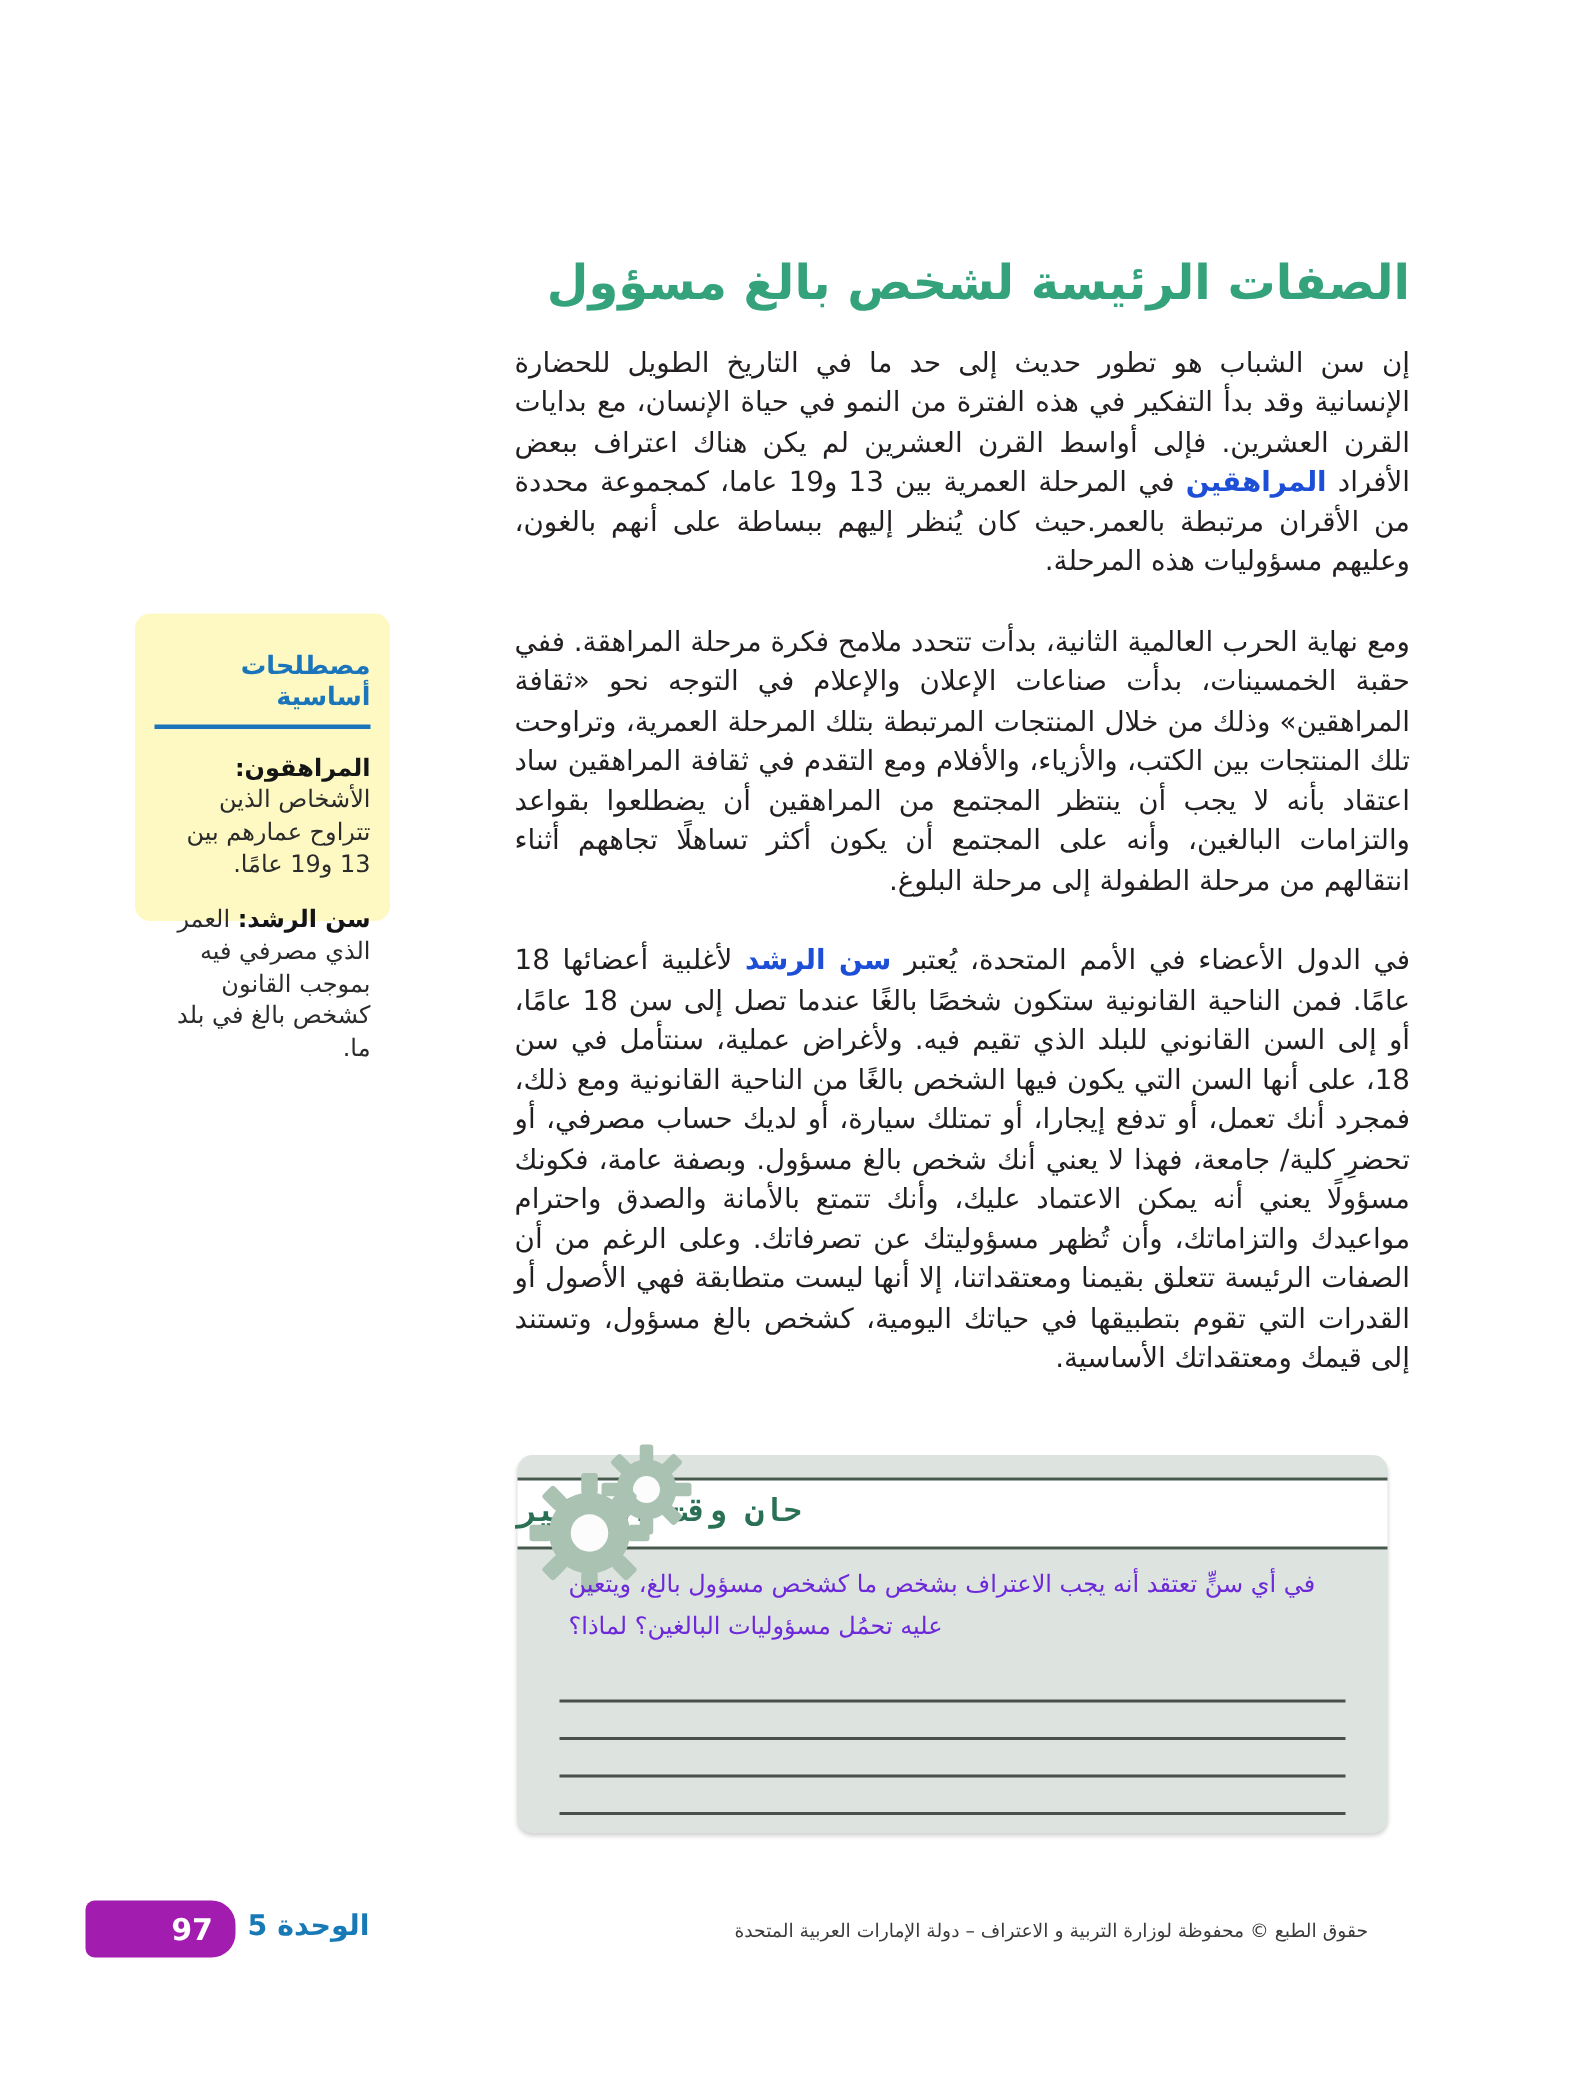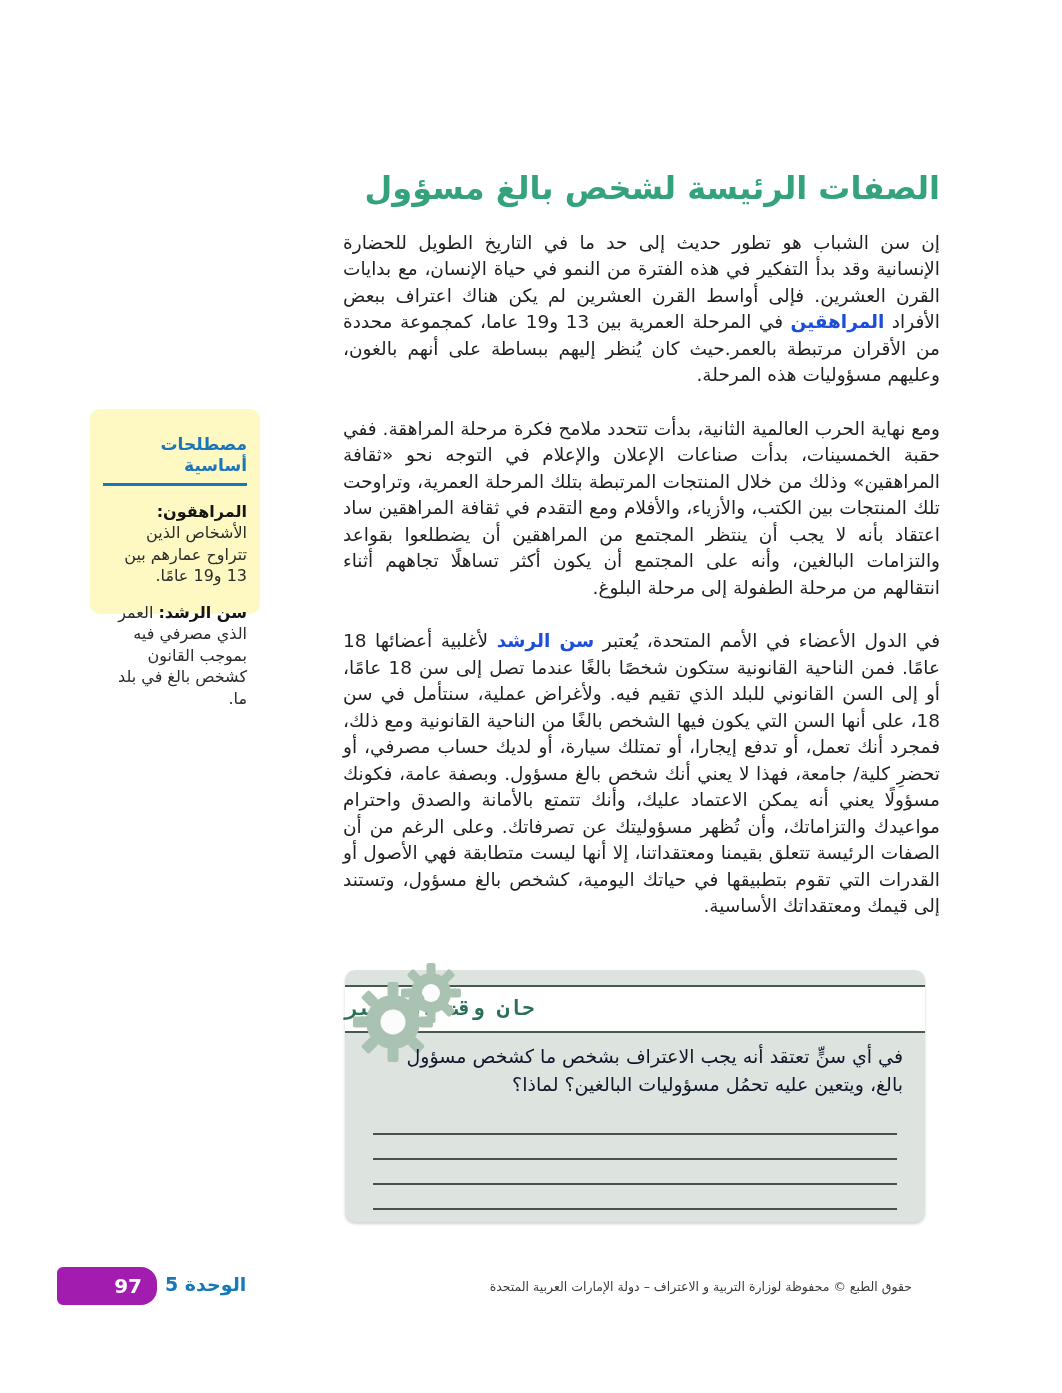--- a/index.html
+++ b/index.html
@@ -39,21 +39,21 @@
     background:#ffffff;
     border-top:2px solid #47594c; border-bottom:2px solid #47594c;
   }
   .think-title {
     display:block; text-align:left; padding:10px 20px 0 0;
     font-size:21px; font-weight:bold; color:#2a7055; line-height:1.2;font-family:Liberation Mono, monospace;
   }
   .gears { position:absolute; top:-22px; left:-4px; width:136px; height:116px; }
   .think-q {
     position:absolute; top:72px; right:22px; left:34px;
-    font-size:19px; line-height:28px; text-align:right; color:#0f172a;
+    font-size:16px; line-height:28px; text-align:left; color:#6d28d9;
   }
   .answer-lines { position:absolute; top:140px; left:28px; right:28px; }
   .answer-line { height:25px; border-bottom:2px solid #4b4f4b; }
 
   
   .terms-box {
     position:absolute; top:393px; left:90px; width:170px; height:205px;
     background:#fef9c3; border-radius:10px;
     padding:25px 13px 0; direction:rtl;margin-top:16px;
   }

